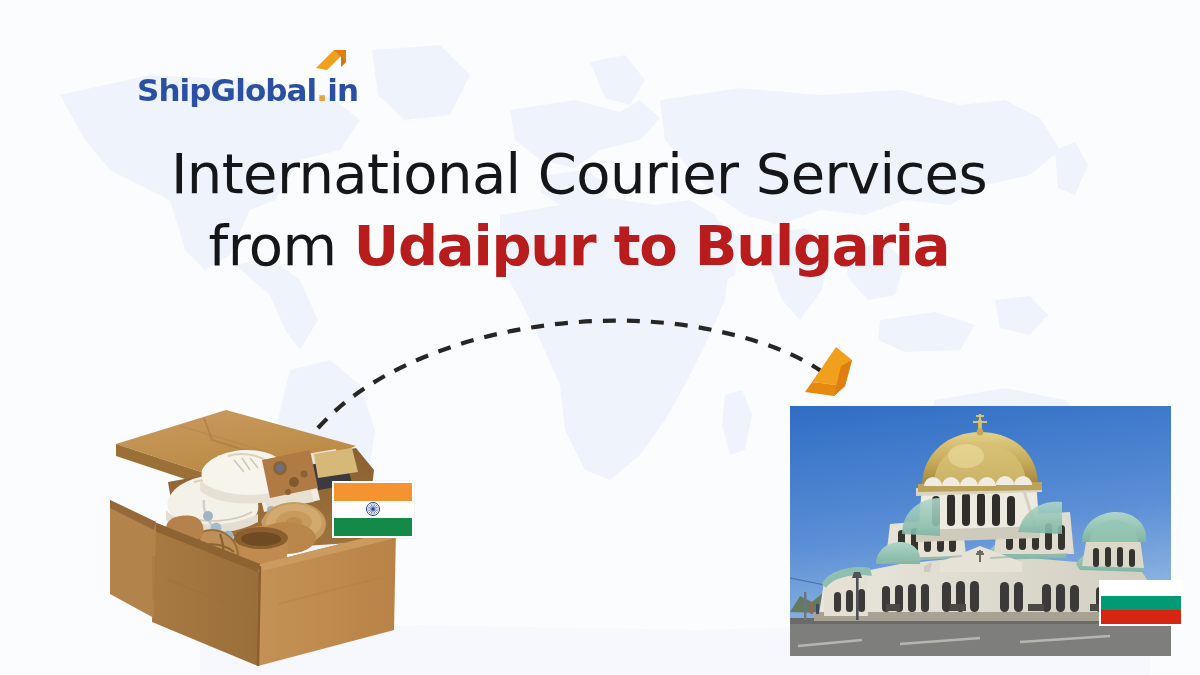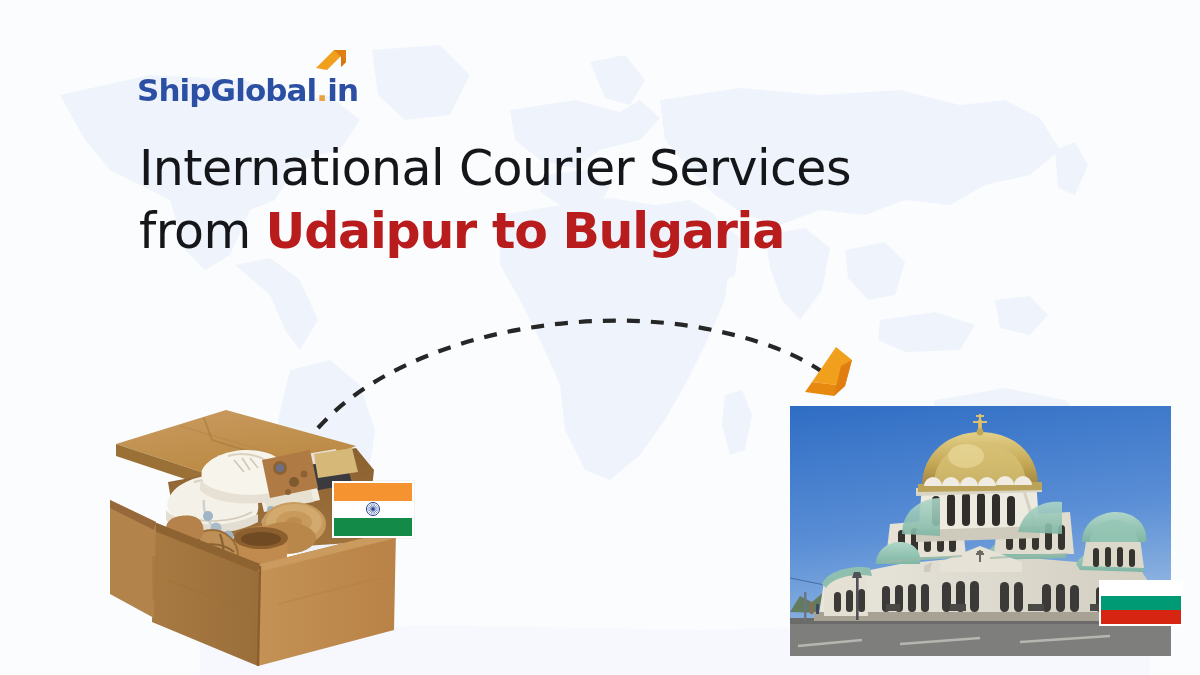--- a/index.html
+++ b/index.html
@@ -28,26 +28,27 @@
     white-space:nowrap;
   }
   #logo-text .dot { color:#E8A33D; }
   #logo-arrow { position:absolute; left:173px; top:-12px; width:40px; height:42px; }
 
   
   #heading {
     position:absolute;
     left:139px; top:138px;
     width:880px;
-    font-size:49px;
+    font-size:56px;
     line-height:1.28;
     letter-spacing:-0.6px;
     color:#15161A;
     font-weight:400;
     font-family:"DejaVu Sans", sans-serif;
+    text-align:center;
   }
   #heading .hl { color:#b91c1c; font-weight:700; letter-spacing:-1.2px; }
   .hl-line { display:block; white-space:nowrap; }
 
   
   #arc { position:absolute; left:300px; top:300px; width:580px; height:130px; }
 
   
   #box-art { position:absolute; left:108px; top:404px; width:300px; height:266px; }
 

